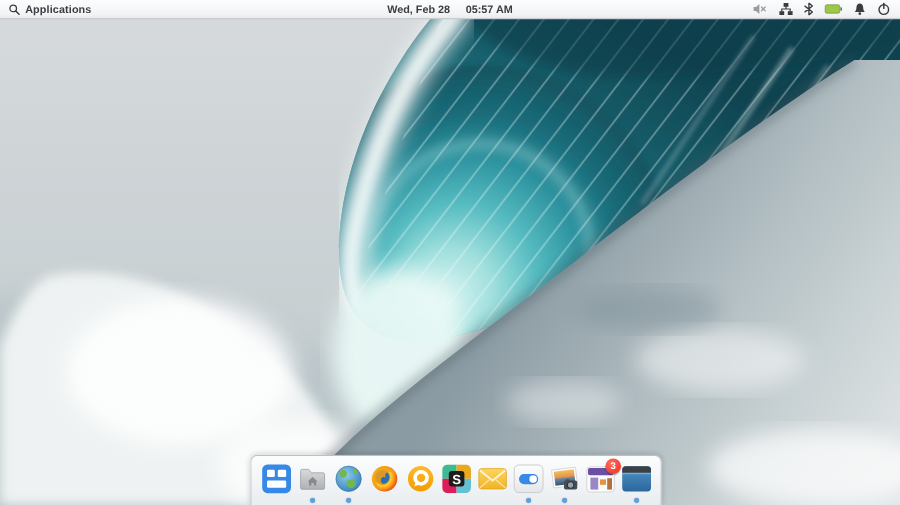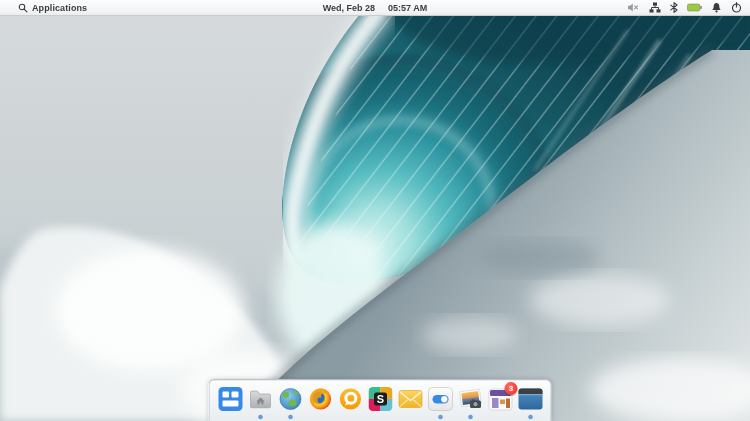--- a/index.html
+++ b/index.html
@@ -10,21 +10,21 @@
   .wallpaper{position:absolute;inset:0;display:block;}
 
   
   .panel{
     position:absolute;top:0;left:0;right:0;height:15px;
     background:linear-gradient(#fdfdfe 0%,#f1f3f5 80%,#e9ecee 100%);
     border-bottom:1px solid rgba(70,80,90,.28);
     display:flex;align-items:center;
     font-size:9px;color:#3a3d40;z-index:5;
   }
-  .panel-left{display:flex;align-items:center;gap:4px;padding-left:18px;cursor:default;}
+  .panel-left{display:flex;align-items:center;gap:4px;padding-left:7px;cursor:default;}
   .panel-left .label{font-weight:600;letter-spacing:.1px;}
   .panel-center{
     position:absolute;left:0;right:0;top:0;height:15px;
     display:flex;align-items:center;justify-content:center;gap:13px;
     font-weight:600;pointer-events:none;
   }
   .panel-right{margin-left:auto;display:flex;align-items:center;gap:9px;padding-right:8px;}
   .panel-right .ind{display:flex;align-items:center;}
 
   

